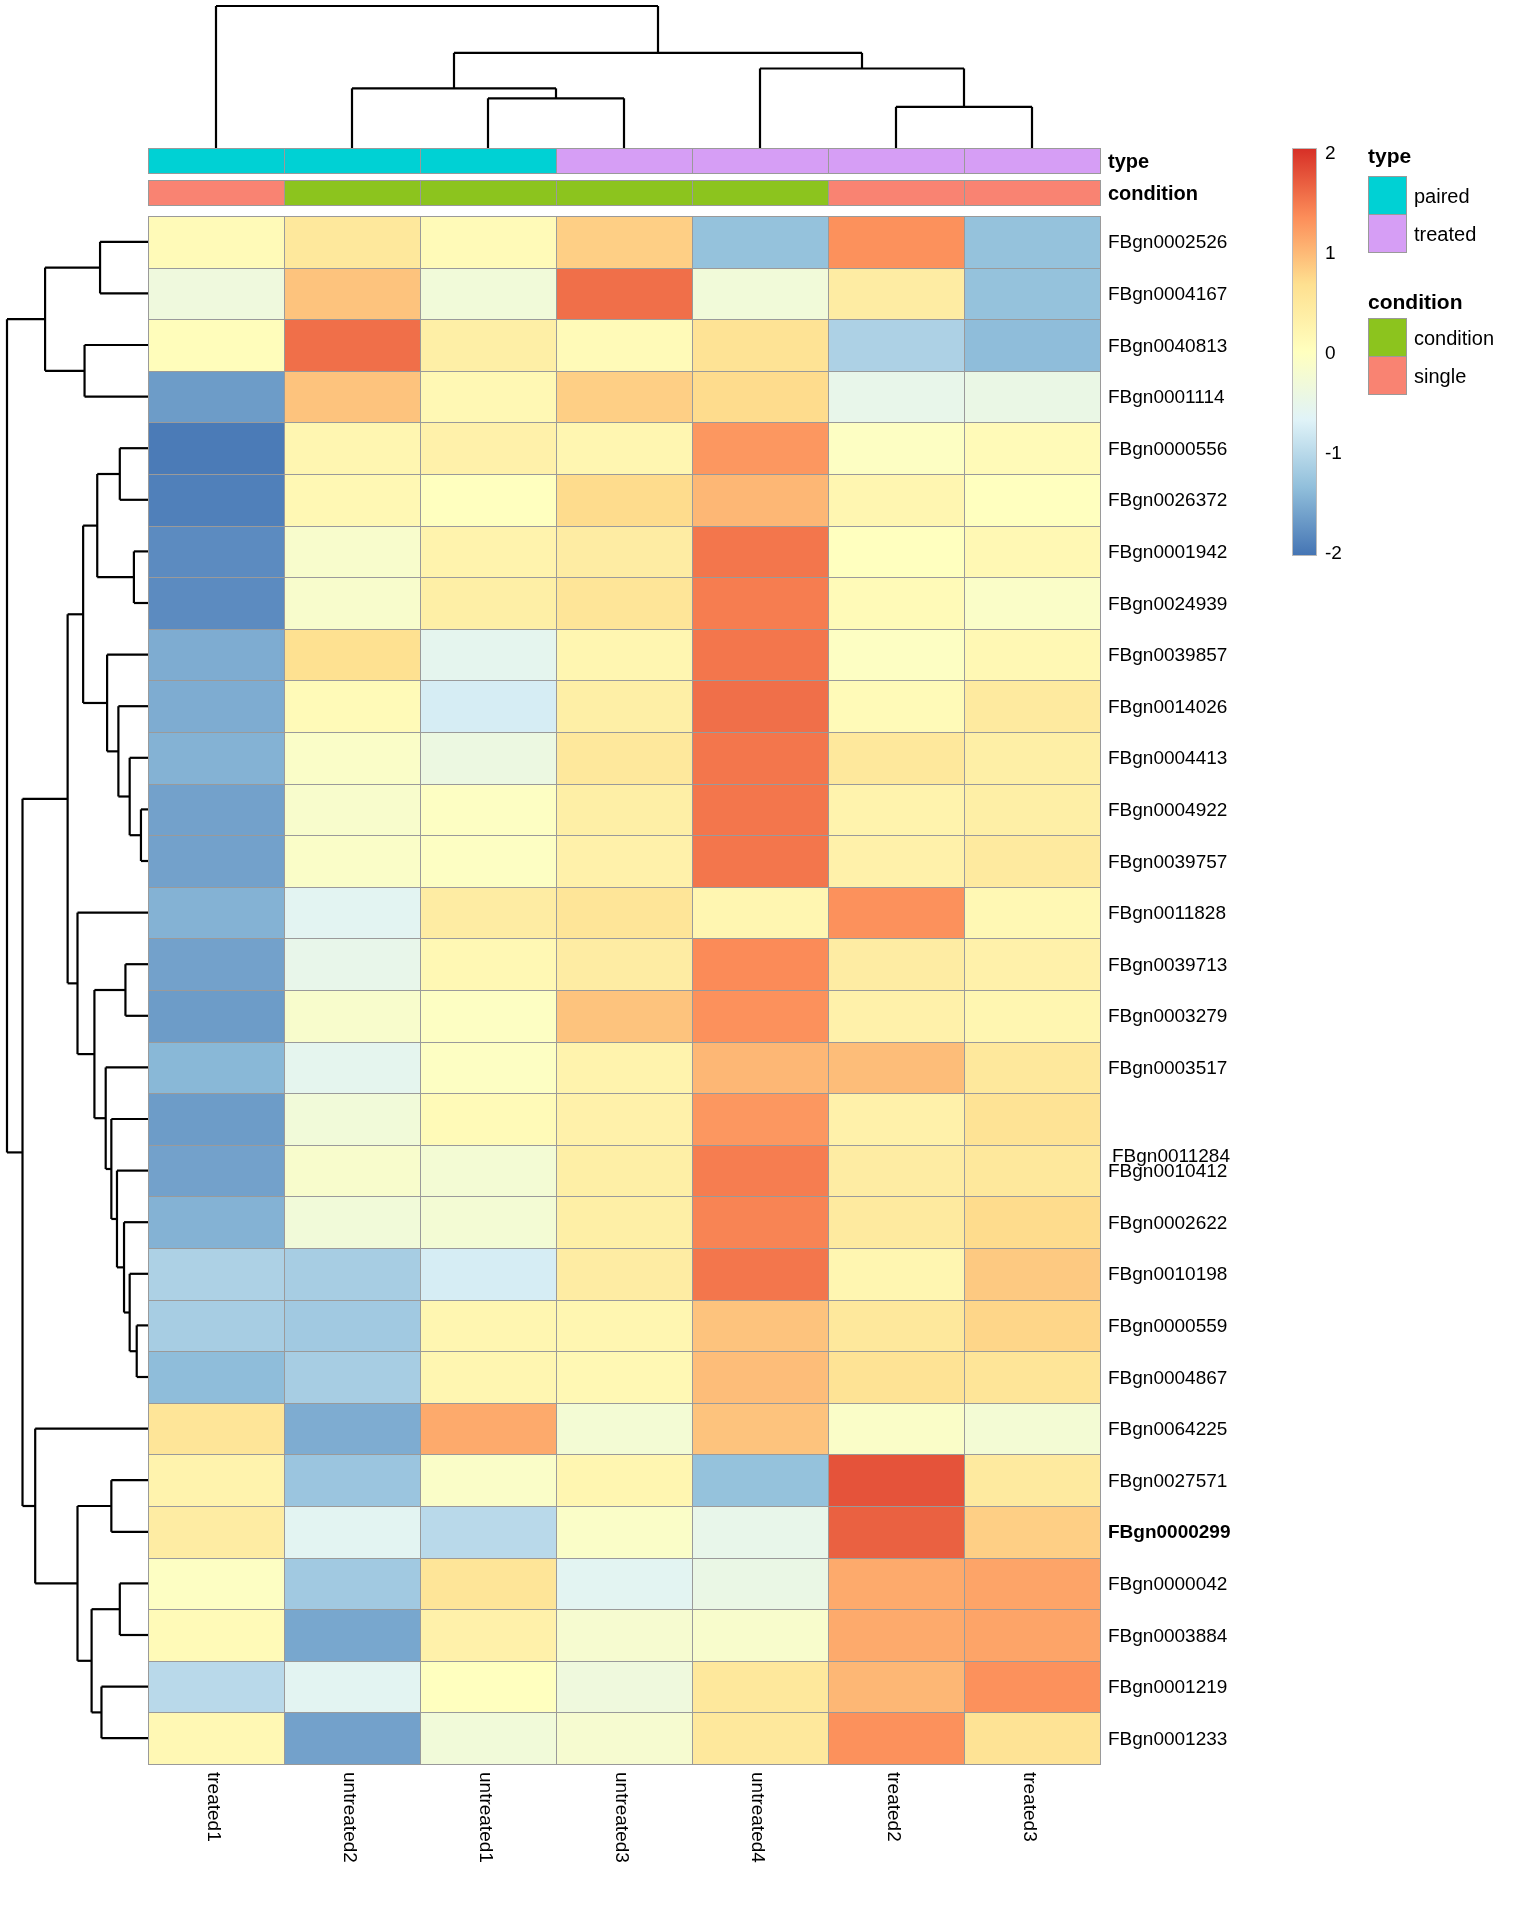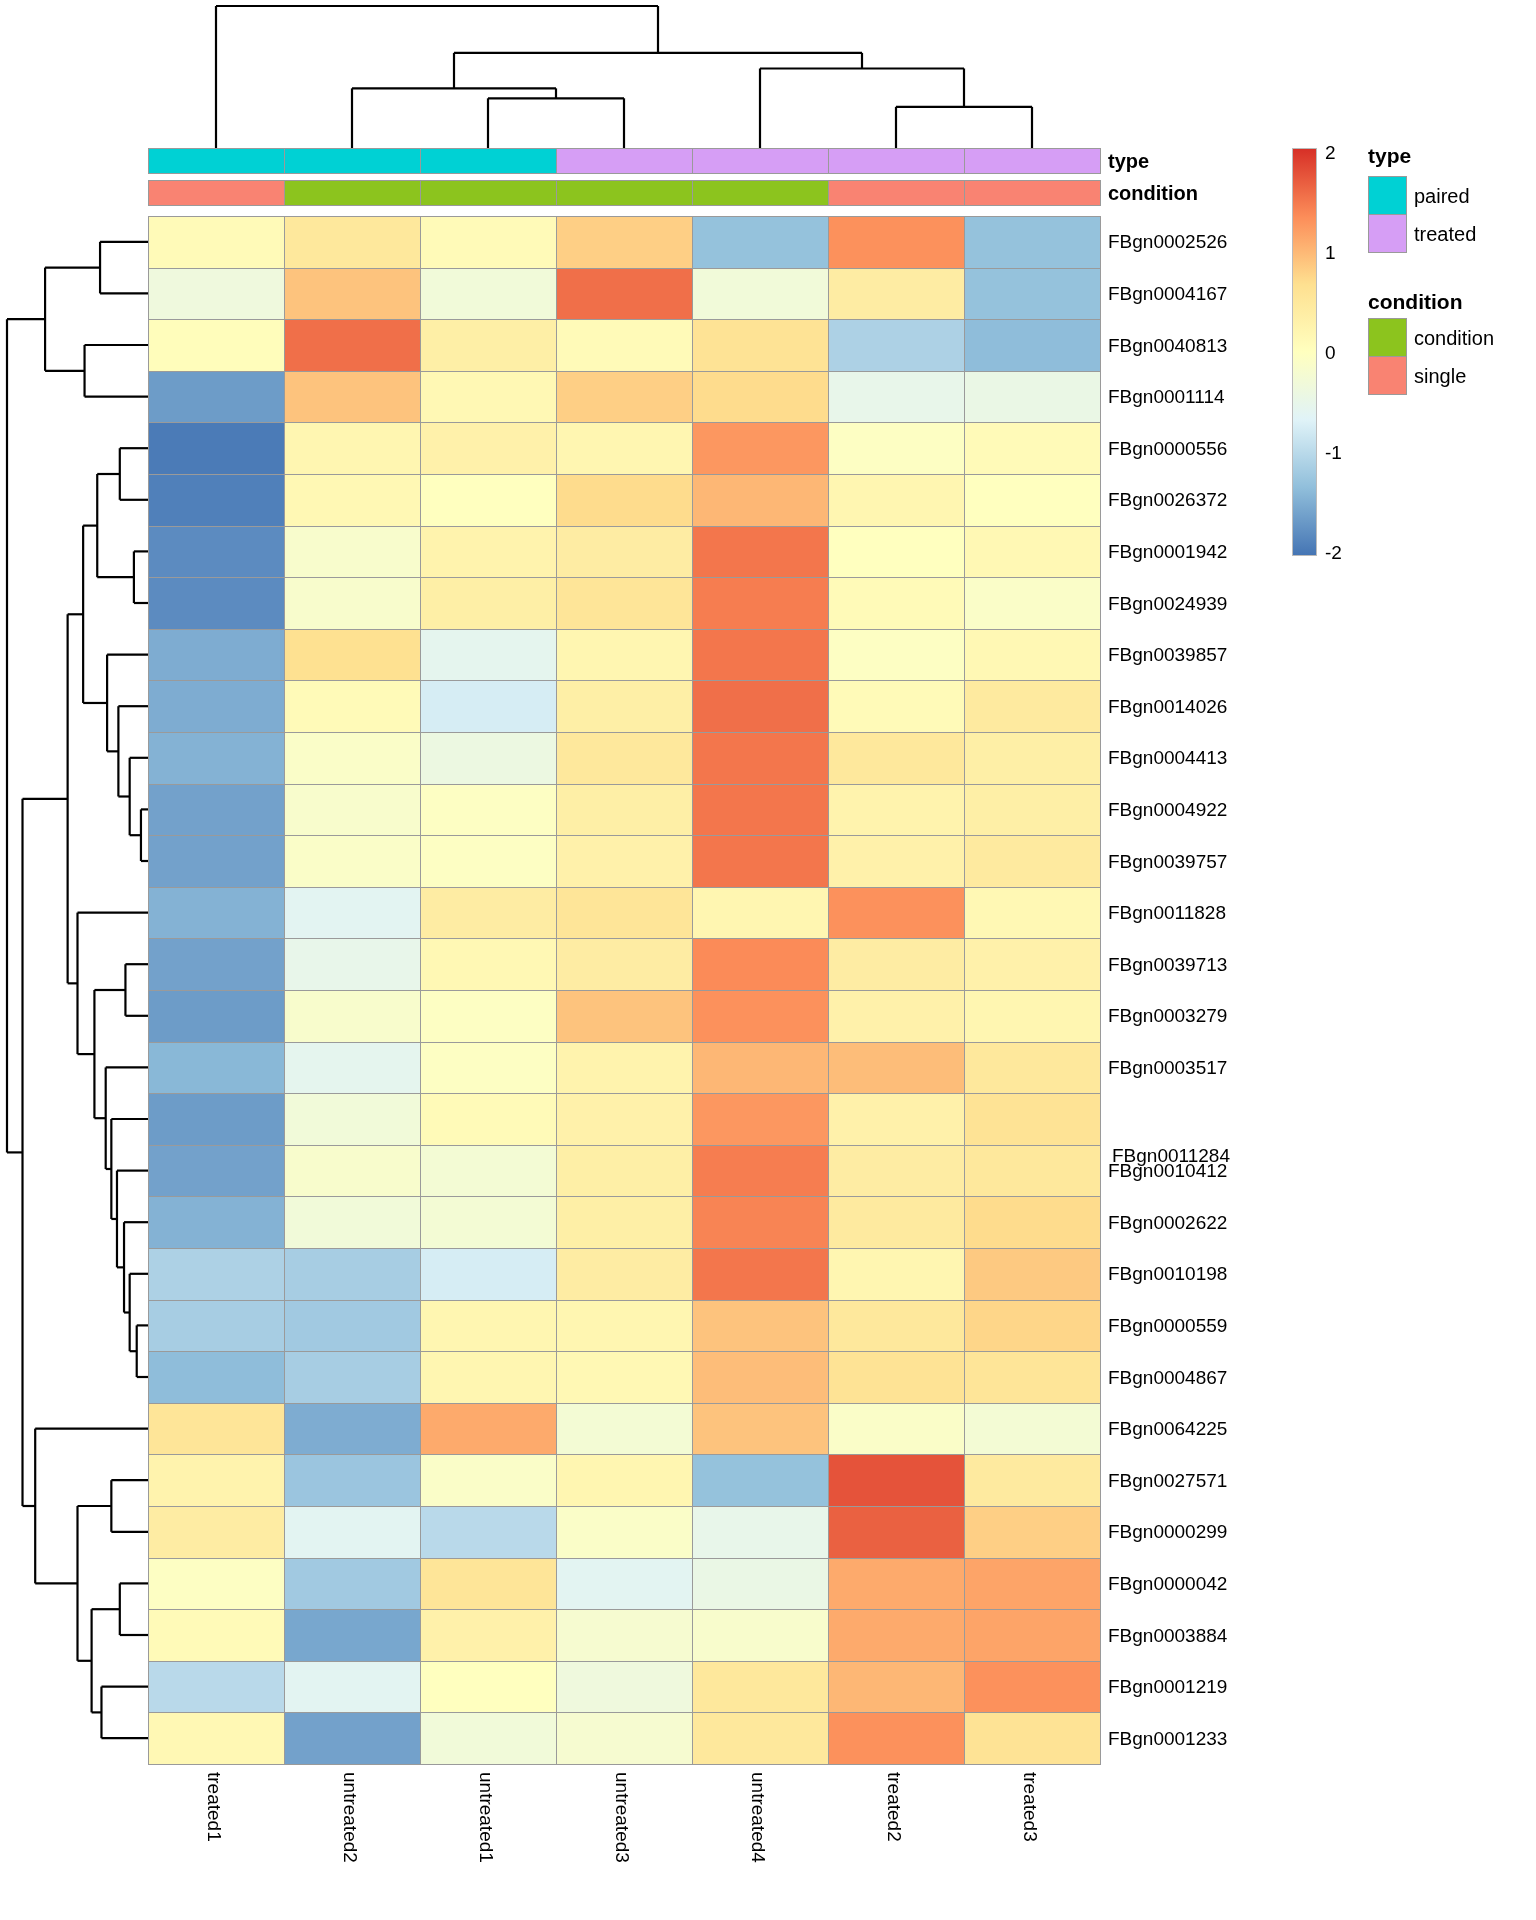--- a/index.html
+++ b/index.html
@@ -393,21 +393,21 @@
       <div class="row-label" style="left:1108px;top:1006.3000000000001px;">FBgn0003279</div>
       <div class="row-label" style="left:1108px;top:1057.9px;">FBgn0003517</div>
       <div class="row-label" style="left:1112px;top:1109.5px;margin-top:36px;">FBgn0011284</div>
       <div class="row-label" style="left:1108px;top:1161.1px;">FBgn0010412</div>
       <div class="row-label" style="left:1108px;top:1212.7px;">FBgn0002622</div>
       <div class="row-label" style="left:1108px;top:1264.3px;">FBgn0010198</div>
       <div class="row-label" style="left:1108px;top:1315.9px;">FBgn0000559</div>
       <div class="row-label" style="left:1108px;top:1367.5px;">FBgn0004867</div>
       <div class="row-label" style="left:1108px;top:1419.1000000000001px;">FBgn0064225</div>
       <div class="row-label" style="left:1108px;top:1470.7px;">FBgn0027571</div>
-      <div class="row-label" style="left:1108px;top:1522.3px;">FBgn0000299</div>
+      <div class="row-label" style="left:1108px;top:1522.3px;font-weight:bold;">FBgn0000299</div>
       <div class="row-label" style="left:1108px;top:1573.9px;">FBgn0000042</div>
       <div class="row-label" style="left:1108px;top:1625.5px;">FBgn0003884</div>
       <div class="row-label" style="left:1108px;top:1677.1000000000001px;">FBgn0001219</div>
       <div class="row-label" style="left:1108px;top:1728.7px;">FBgn0001233</div>
     </div>
   <div id="col-labels">
       <div class="col-label" style="left:205px;top:1772px;">treated1</div>
       <div class="col-label" style="left:341px;top:1772px;">untreated2</div>
       <div class="col-label" style="left:477px;top:1772px;">untreated1</div>
       <div class="col-label" style="left:613px;top:1772px;">untreated3</div>

